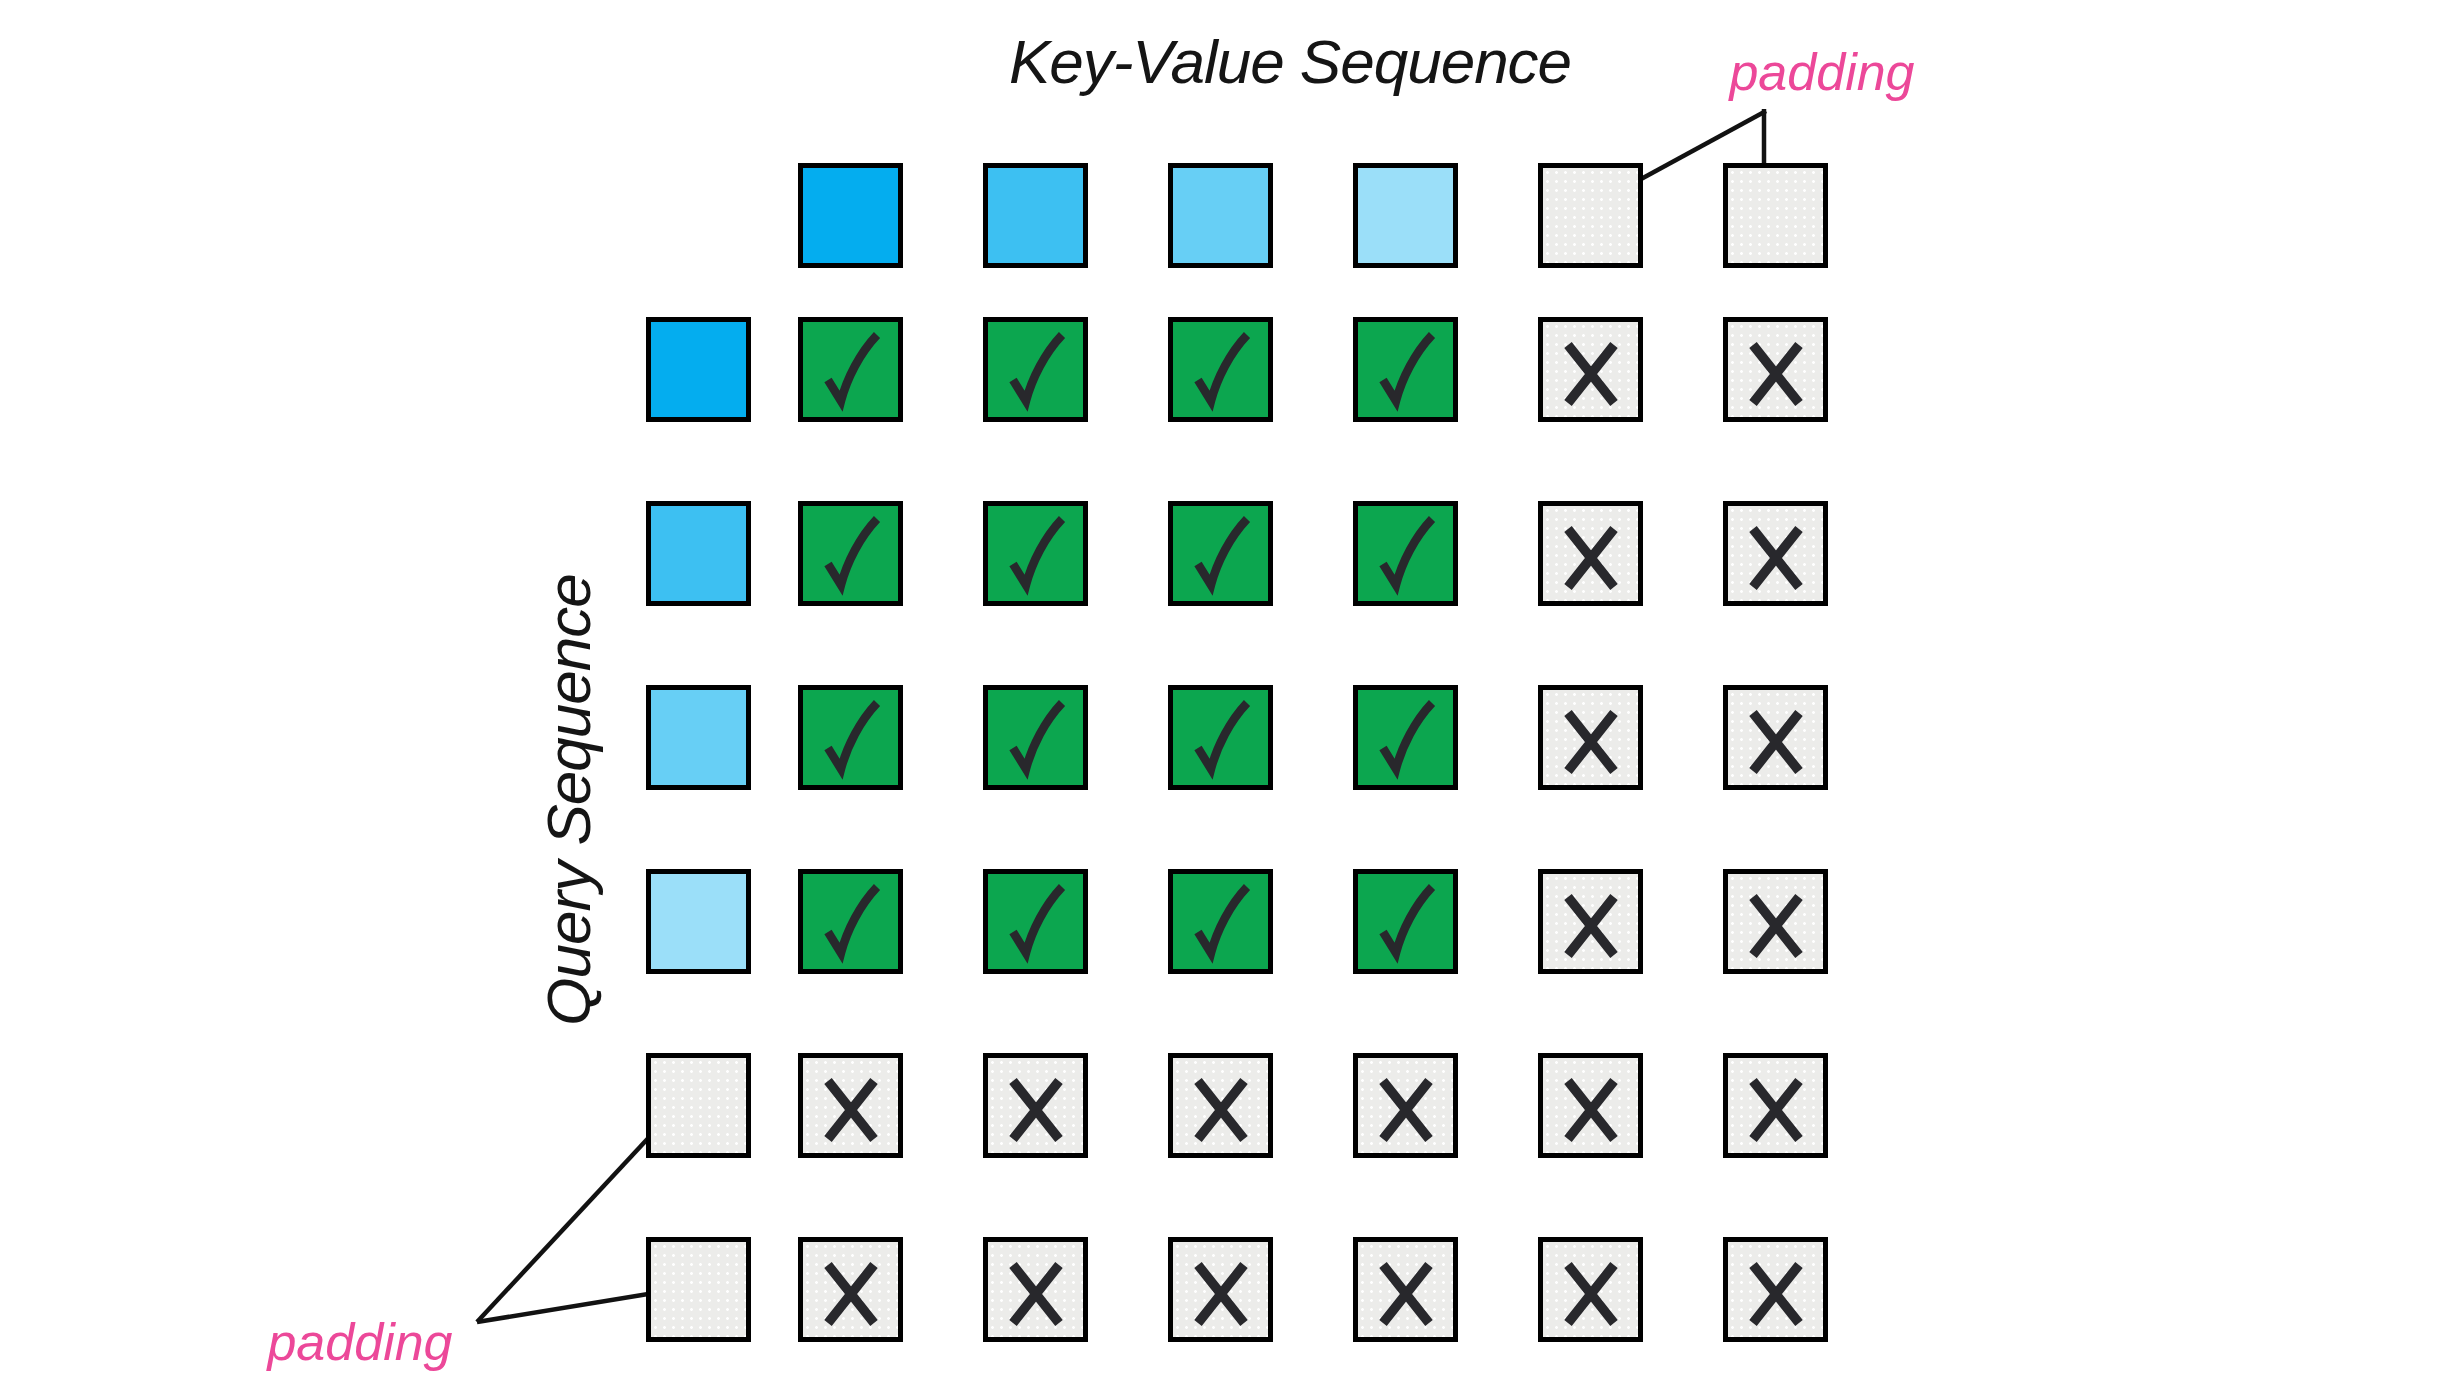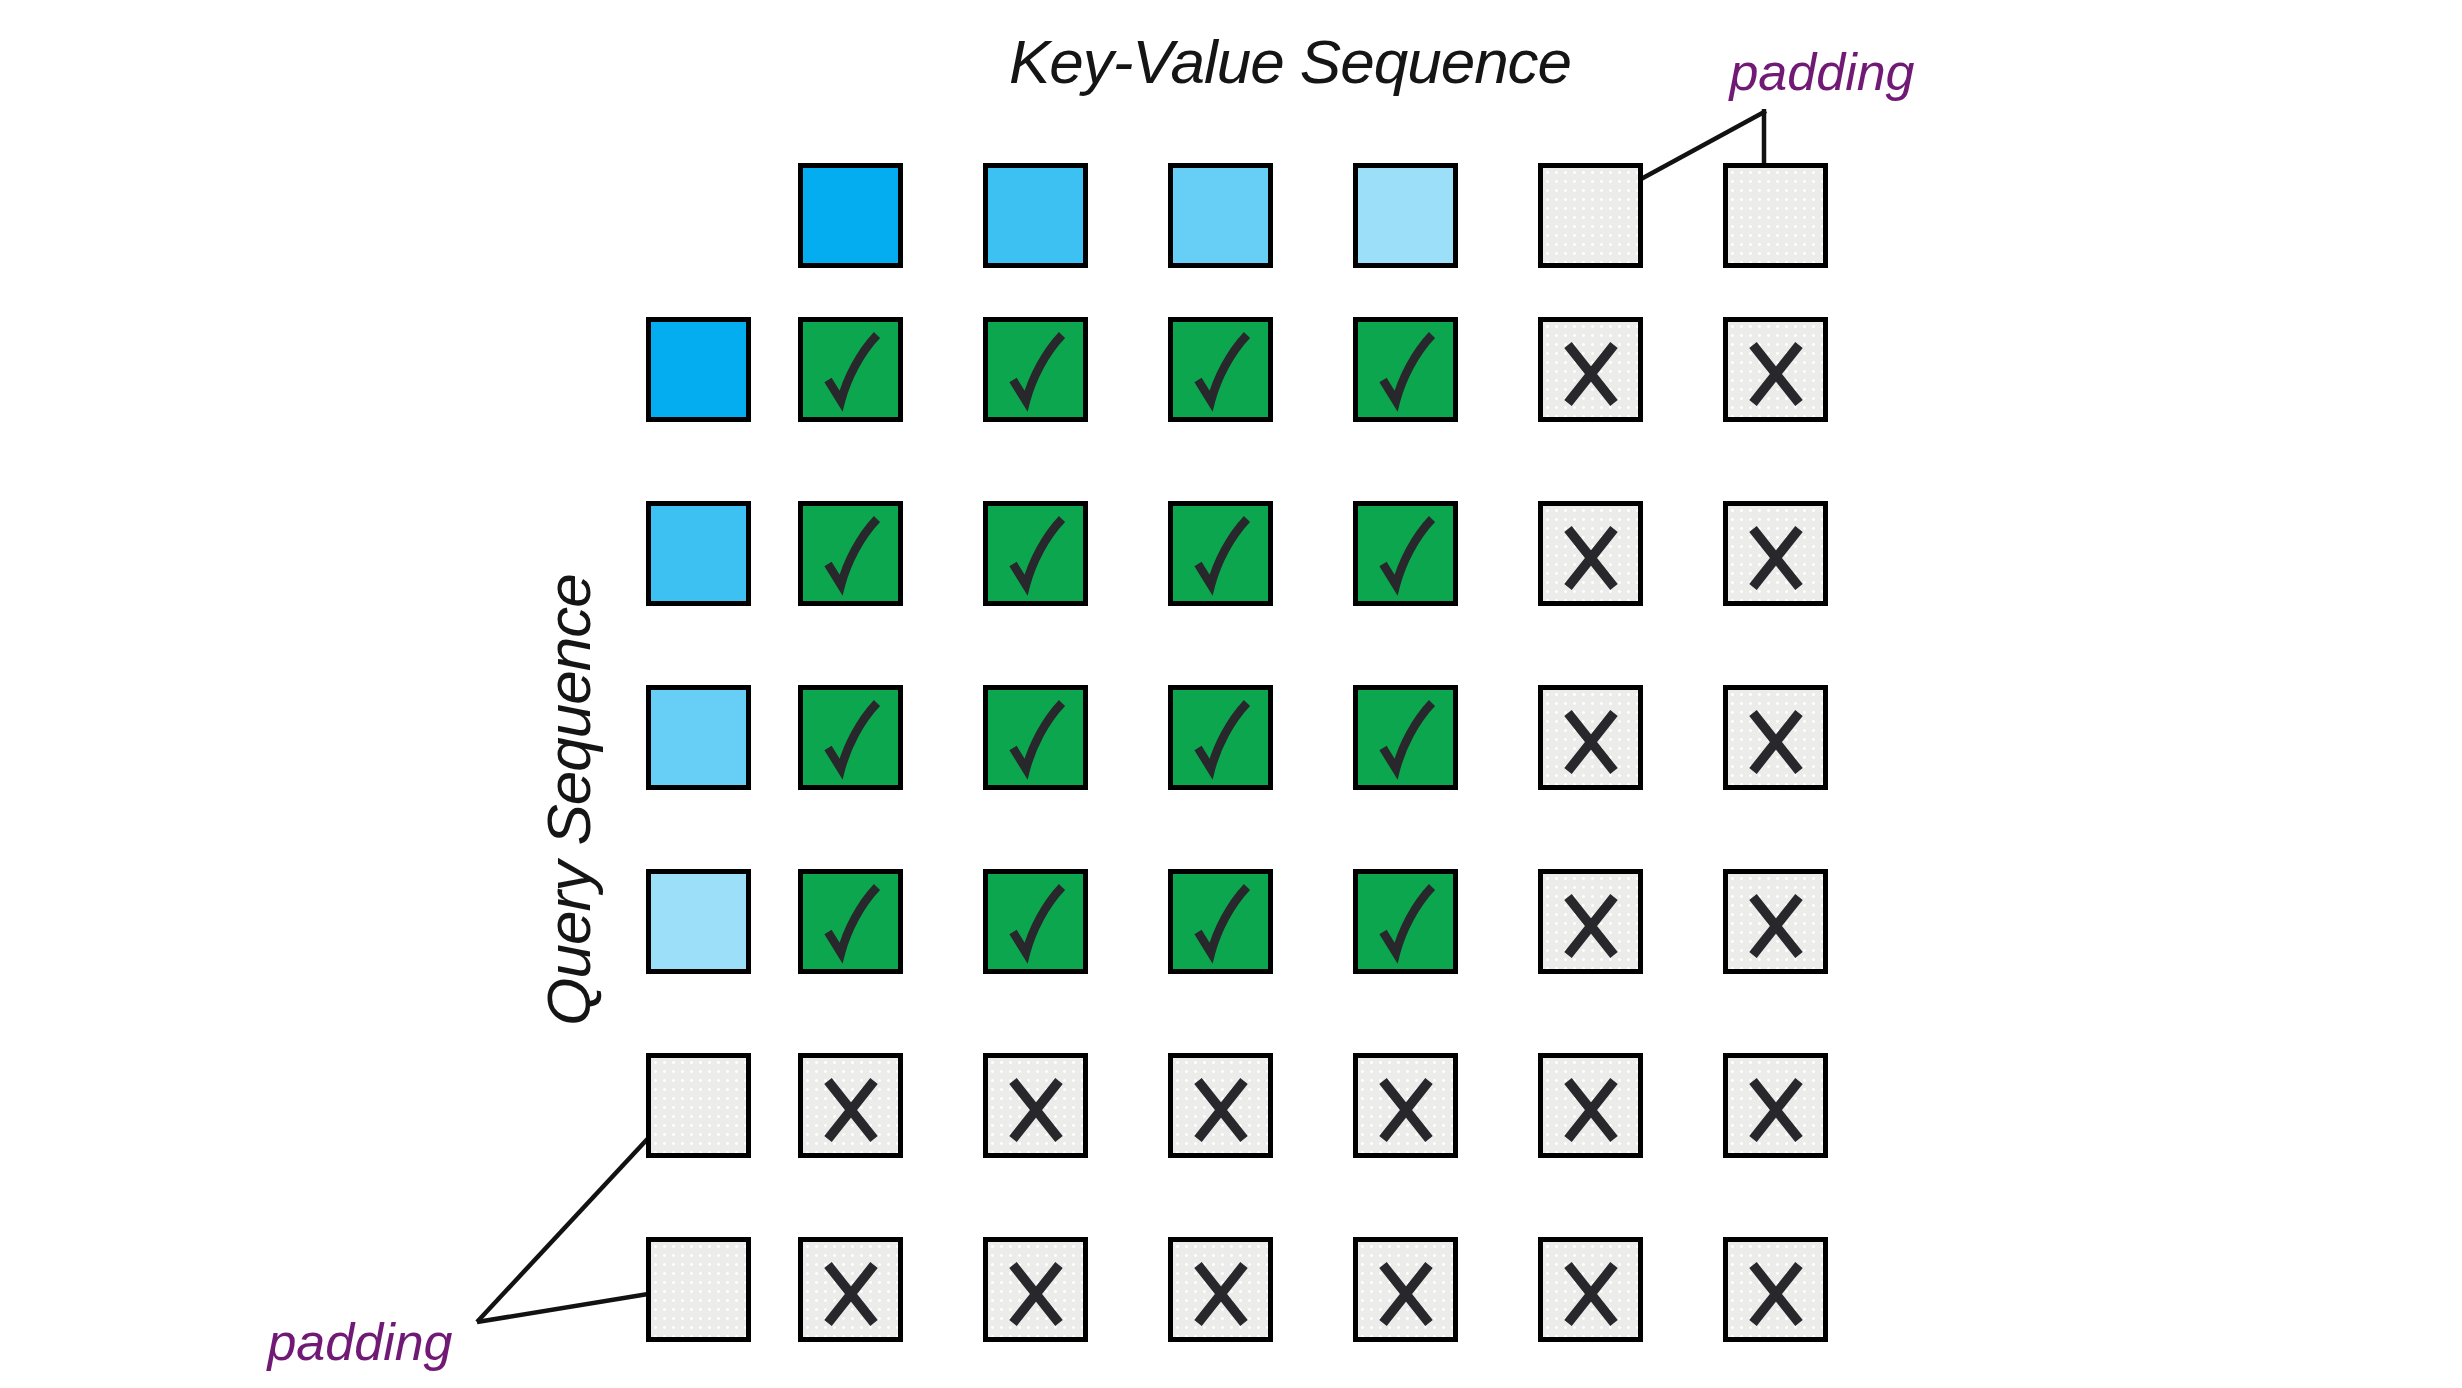--- a/index.html
+++ b/index.html
@@ -24,21 +24,21 @@
     text-align:center;
   }
   .query-title{
     left:568px;top:800px;
     transform:translate(-50%,-50%) rotate(-90deg);
   }
   .padding-label{
     position:absolute;
     font-style:italic;
     font-size:52px;
-    color:#701a75;
+    color:#ec4899;
     white-space:nowrap;
   }
   .padding-label.top{left:1692px;top:42px;width:260px;text-align:center;}
   .padding-label.bottom{left:240px;top:1312px;width:240px;text-align:center;}
   .cell{
     position:absolute;
     width:105px;height:105px;
     box-sizing:border-box;
     border:5px solid #000000;
   }

